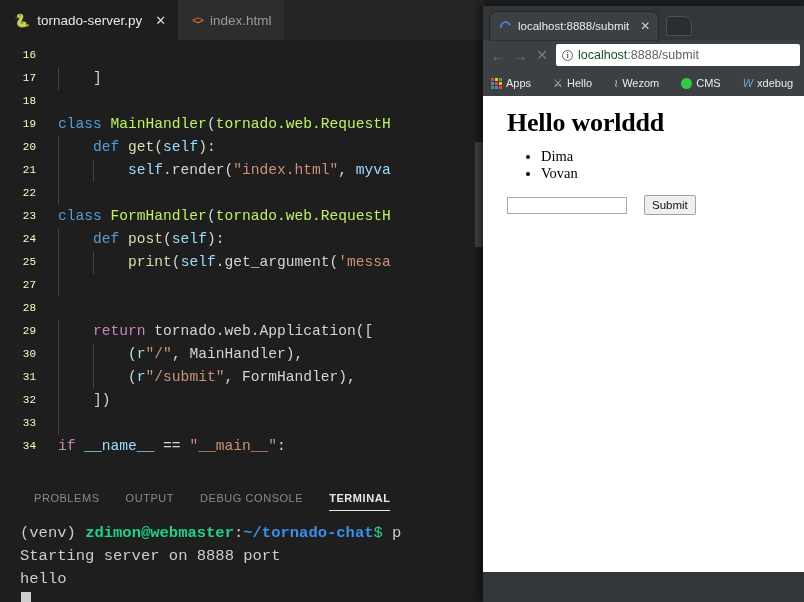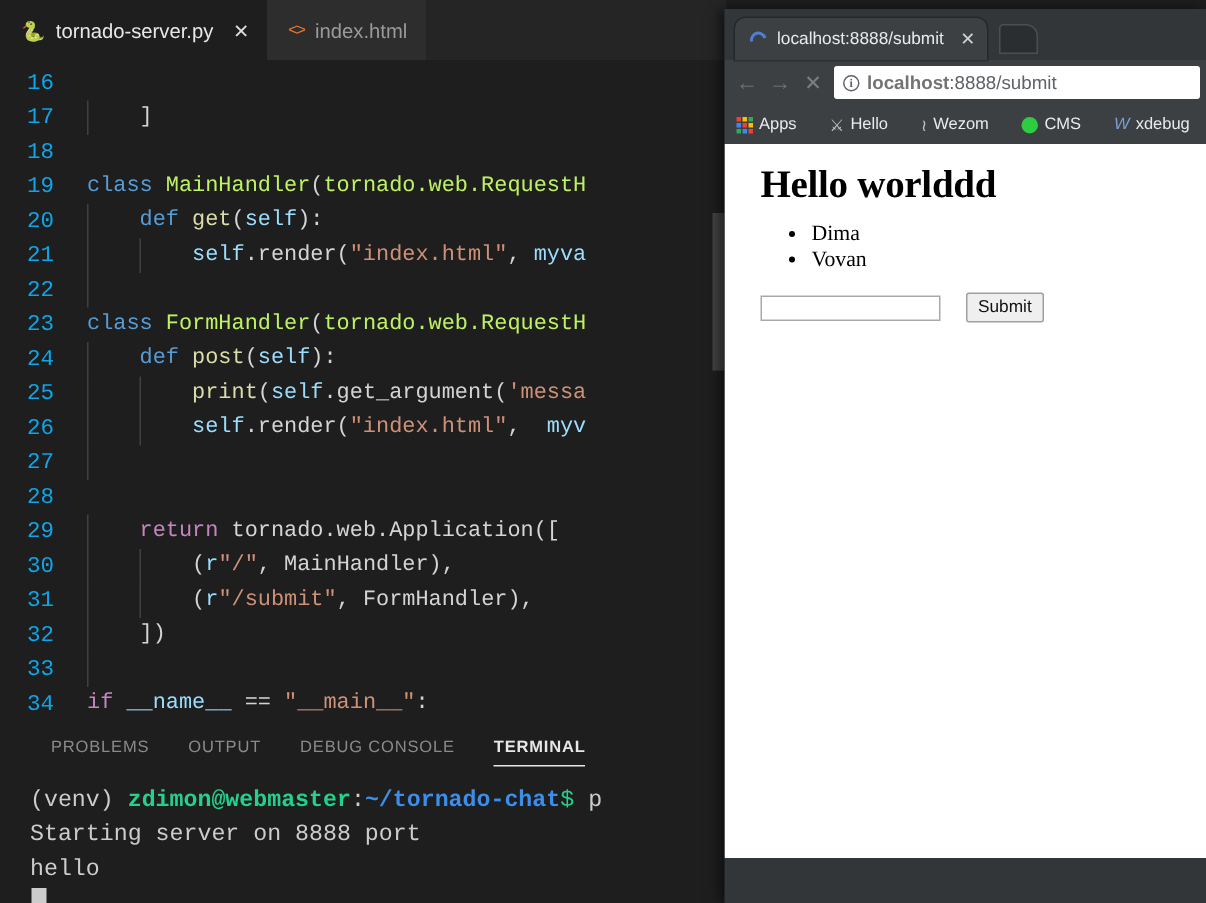--- a/index.html
+++ b/index.html
@@ -44,23 +44,23 @@
   }
   .code-line {
     height: 23px; line-height: 23px;
     font-family: "Liberation Mono", "DejaVu Sans Mono", monospace;
     font-size: 14.6px;
     white-space: pre;
     display: flex;
   }
   .lnum {
     width: 58px; min-width: 58px; text-align: right;
-    color: #0ea5e9; padding-right: 22px;
+    color: #fef9c3; padding-right: 22px;
     font-family: "Liberation Mono", "DejaVu Sans Mono", monospace;
-    font-size: 15px;
+    font-size: 11px;
   }
   .ltext { position: relative; flex: 1; color: #d4d4d4; }
   
   .k  { color: #569cd6; }   
   .kc { color: #c586c0; }   
   .fn { color: #bef264; }   
   .f2 { color: #dcdcaa; }   
   .st { color: #ce9178; }   
   .va { color: #9cdcfe; }   
   .pl { color: #d4d4d4; }
@@ -159,21 +159,21 @@
     overflow: hidden;
   }
   .info-ico {
     width: 11px; height: 11px; border-radius: 50%;
     border: 1.3px solid #5f6368; color: #5f6368;
     font-size: 8px; line-height: 9px; text-align: center;
     font-family: "Liberation Serif", serif; font-weight: bold;
     flex: 0 0 auto;
   }
   .url { font-size: 12.5px; white-space: nowrap; }
-  .url .host { color: #737373; font-weight: bold; }
+  .url .host { color: #14532d; }
   .url .rest { color: #5f6368; }
   .br-bookmarks {
     height: 26px; background: #3c4043;
     display: flex; align-items: center; gap: 16px;
     padding: 0 5px; font-size: 11px; color: #e8eaed;
     overflow: hidden;
   }
   .bm { display: flex; align-items: center; gap: 4px; padding: 2px 3px; white-space: nowrap; }
   .bm-grid {
     width: 11px; height: 11px; display: grid;
@@ -245,21 +245,20 @@
           <div class="code-line"><span class="lnum">16</span><span class="ltext"></span></div>
           <div class="code-line"><span class="lnum">17</span><span class="ltext"><span class="pl">    ]</span><span class="ig" style="left: 0px;"></span></span></div>
           <div class="code-line"><span class="lnum">18</span><span class="ltext"></span></div>
           <div class="code-line"><span class="lnum">19</span><span class="ltext"><span class="k">class </span><span class="fn">MainHandler</span><span class="pl">(</span><span class="fn">tornado.web.RequestH</span></span></div>
           <div class="code-line"><span class="lnum">20</span><span class="ltext"><span class="pl">    </span><span class="k">def </span><span class="f2">get</span><span class="pl">(</span><span class="va">self</span><span class="pl">):</span><span class="ig" style="left: 0px;"></span></span></div>
           <div class="code-line"><span class="lnum">21</span><span class="ltext"><span class="pl">        </span><span class="va">self</span><span class="pl">.render(</span><span class="st">"index.html"</span><span class="pl">, </span><span class="va">myva</span><span class="ig" style="left: 0px;"></span><span class="ig" style="left: 35.2px;"></span></span></div>
           <div class="code-line"><span class="lnum">22</span><span class="ltext"><span class="ig" style="left: 0px;"></span></span></div>
           <div class="code-line"><span class="lnum">23</span><span class="ltext"><span class="k">class </span><span class="fn">FormHandler</span><span class="pl">(</span><span class="fn">tornado.web.RequestH</span></span></div>
           <div class="code-line"><span class="lnum">24</span><span class="ltext"><span class="pl">    </span><span class="k">def </span><span class="f2">post</span><span class="pl">(</span><span class="va">self</span><span class="pl">):</span><span class="ig" style="left: 0px;"></span></span></div>
           <div class="code-line"><span class="lnum">25</span><span class="ltext"><span class="pl">        </span><span class="f2">print</span><span class="pl">(</span><span class="va">self</span><span class="pl">.get_argument(</span><span class="st">'messa</span><span class="ig" style="left: 0px;"></span><span class="ig" style="left: 35.2px;"></span></span></div>
-          <div class="code-line"><span class="lnum">26</span><span class="ltext"><span class="pl">        </span><span class="va">self</span><span class="pl">.render(</span><span class="st">"index.html"</span><span class="pl">,  </span><span class="va">myv</span><span class="ig" style="left: 0px;"></span><span class="ig" style="left: 35.2px;"></span></span></div>
           <div class="code-line"><span class="lnum">27</span><span class="ltext"><span class="ig" style="left: 0px;"></span></span></div>
           <div class="code-line"><span class="lnum">28</span></div>
           <div class="code-line"><span class="lnum">29</span><span class="ltext"><span class="pl">    </span><span class="kc">return </span><span class="pl">tornado.web.Application([</span><span class="ig" style="left: 0px;"></span></span></div>
           <div class="code-line"><span class="lnum">30</span><span class="ltext"><span class="pl">        (</span><span class="va">r</span><span class="st">"/"</span><span class="pl">, MainHandler),</span><span class="ig" style="left: 0px;"></span><span class="ig" style="left: 35.2px;"></span></span></div>
           <div class="code-line"><span class="lnum">31</span><span class="ltext"><span class="pl">        (</span><span class="va">r</span><span class="st">"/submit"</span><span class="pl">, FormHandler),</span><span class="ig" style="left: 0px;"></span><span class="ig" style="left: 35.2px;"></span></span></div>
           <div class="code-line"><span class="lnum">32</span><span class="ltext"><span class="pl">    ])</span><span class="ig" style="left: 0px;"></span></span></div>
           <div class="code-line"><span class="lnum">33</span><span class="ltext"><span class="ig" style="left: 0px;"></span></span></div>
           <div class="code-line"><span class="lnum">34</span><span class="ltext"><span class="kc">if </span><span class="va">__name__</span><span class="pl"> == </span><span class="st">"__main__"</span><span class="pl">:</span></span></div>
         </div>
       <div class="vs-rightstrip">

